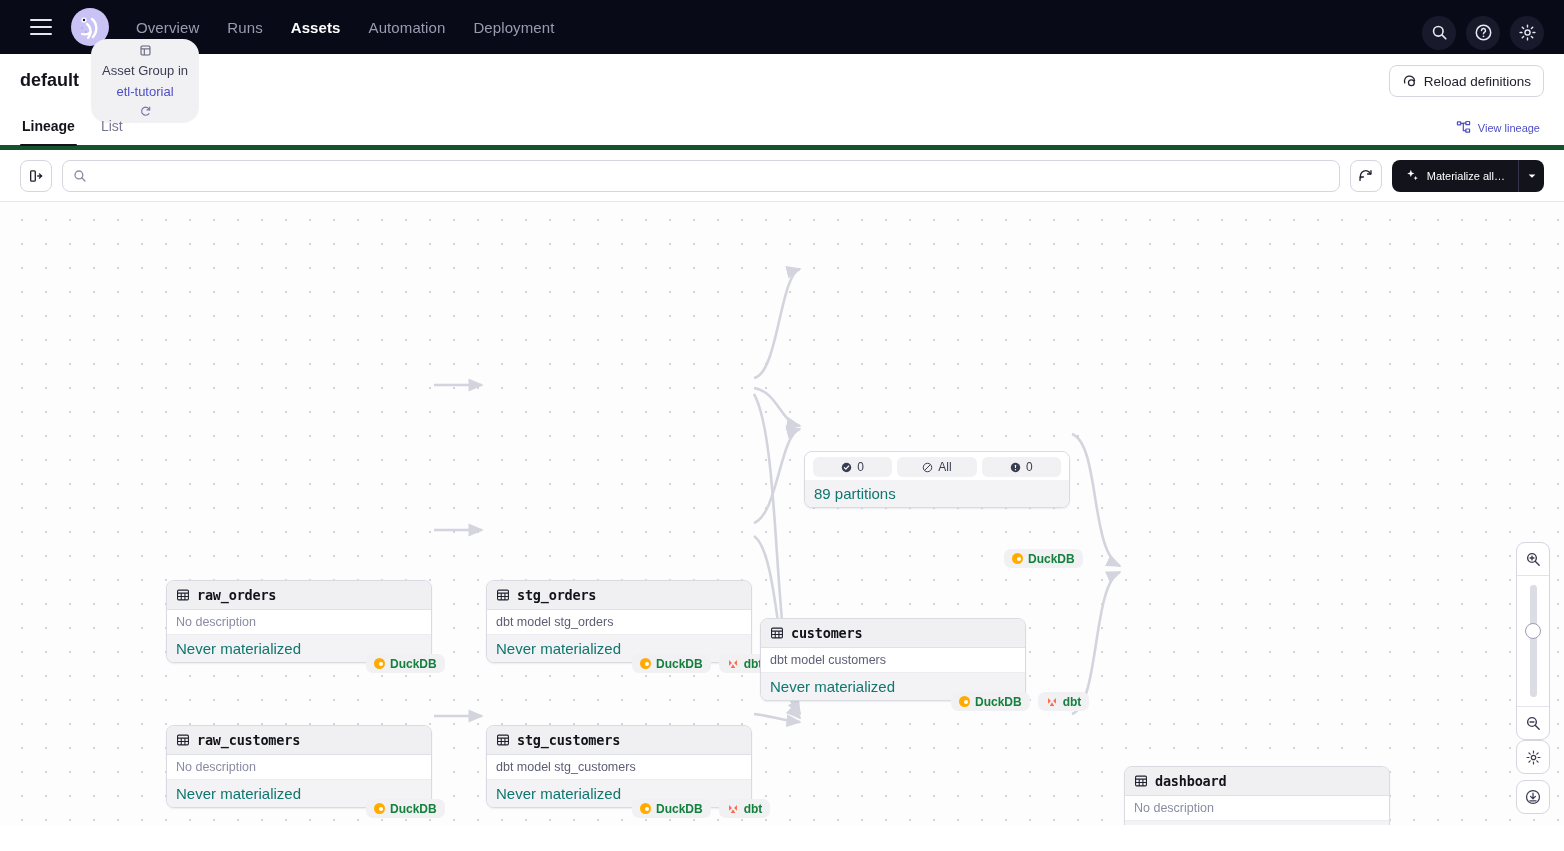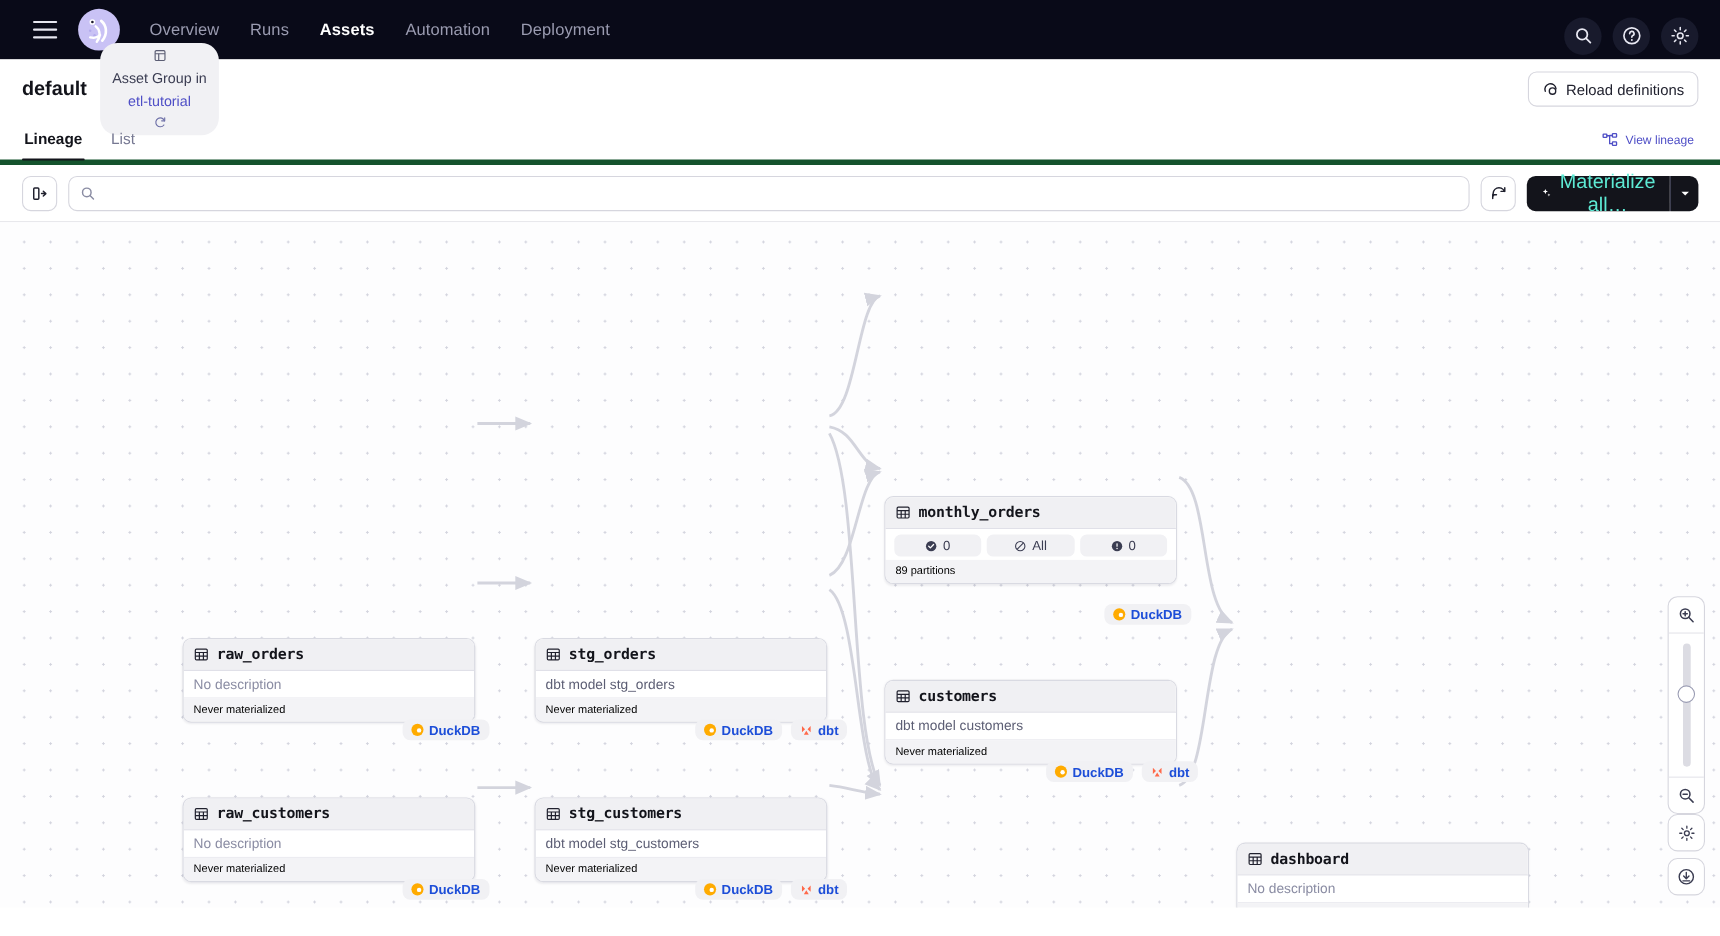--- a/index.html
+++ b/index.html
@@ -53,22 +53,22 @@
   .toolbar { height: 52px; display: flex; align-items: center; padding: 0 20px; gap: 10px;
     border-bottom: 1px solid #E6E6EA; background: #fff; }
   .icon-sq { width: 32px; height: 32px; border: 1px solid #D6D6DE; border-radius: 8px;
     display: flex; align-items: center; justify-content: center; background: #fff; cursor: pointer; }
   .searchbox { flex: 1; height: 32px; border: 1px solid #D6D6DE; border-radius: 8px;
     display: flex; align-items: center; padding: 0 10px; gap: 8px; background: #fff; }
   .searchbox input { border: none; outline: none; flex: 1; font-size: 14px;
     font-family: "DejaVu Sans Mono", monospace; color: #20212E; background: transparent; }
   .searchbox input::placeholder { color: #8A8CA3; }
   .mat-group { display: flex; align-items: stretch; }
-  .mat-btn { background: #13141B; color: #5eead4; border: none; height: 32px; border-radius: 8px 0 0 8px;
-    padding: 0 13px; font-size: 18px; display: inline-flex; align-items: center; gap: 7px;
+  .mat-btn { background: #13141B; color: #ffffff; border: none; height: 32px; border-radius: 8px 0 0 8px;
+    padding: 0 13px; font-size: 11px; display: inline-flex; align-items: center; gap: 7px;
     cursor: pointer; max-width: 130px; }
   .mat-caret { background: #13141B; border: none; border-left: 1px solid #33354A; height: 32px; width: 26px;
     border-radius: 0 8px 8px 0; color: #fff; cursor: pointer; display:flex; align-items:center; justify-content:center;}
 
   
   .graph { position: relative; height: 623px; overflow: hidden;
     background-color: #FDFDFE;
     background-image: radial-gradient(#D3D4DE 1.1px, transparent 1.1px);
     background-size: 24px 24px; background-position: 10px 6px; }
   .edges { position: absolute; inset: 0; }
@@ -76,28 +76,28 @@
   .node { position: absolute; width: 266px; background: #fff;
     border: 1px solid #D9DAE2; border-radius: 8px; overflow: hidden;
     box-shadow: 0 1px 2px rgba(20,20,40,.07); }
   .node-head { background: #F0F0F3; padding: 6px 9px; display: flex; align-items: center; gap: 7px;
     border-bottom: 1px solid #E0E0E8; }
   .node-name { font-family: "DejaVu Sans Mono", monospace; font-size: 13.5px; font-weight: 700;
     color: #13141B; letter-spacing: -.2px; }
   .node-desc { padding: 5px 9px; font-size: 12.5px; color: #5C5E74; background: #fff;
     border-bottom: 1px solid #ECECF1; white-space: nowrap; overflow: hidden; text-overflow: ellipsis; }
   .node-desc.empty { color: #8A8CA3; }
-  .node-status { padding: 5px 9px; font-size: 10px; color: #000000; background: #F3F3F6; }
+  .node-status { padding: 5px 9px; font-size: 15px; color: #0f766e; background: #F3F3F6; }
   .node-partbar { display: flex; gap: 5px; padding: 5px 8px 3px 8px; background: #fff; }
   .part-chip { flex: 1; background: #F1F1F4; border-radius: 6px; height: 20px;
     display: flex; align-items: center; justify-content: center; gap: 5px;
     font-size: 12px; color: #3B3D52; }
   .tagrow { position: absolute; display: flex; gap: 8px; }
   .tag { background: #F1F1F4; border-radius: 7px; height: 19px; padding: 0 8px;
-    display: inline-flex; align-items: center; gap: 5px; font-size: 12px; font-weight: 700; color: #1d4ed8; }
+    display: inline-flex; align-items: center; gap: 5px; font-size: 12px; font-weight: 700; color: #15803d; }
   .duck-dot { width: 11px; height: 11px; border-radius: 50%; background: #FFAB00;
     display:flex; align-items:center; justify-content:center; }
   .duck-dot i { display:block; width:4px; height:4px; border-radius:50%; background:#fff; margin-left:2px;}
 
   
   .zoomctl { position: absolute; right: 14px; top: 340px; width: 34px;
     border: 1px solid #D6D6DE; border-radius: 9px; background: #fff; overflow: hidden; }
   .zc-btn { height: 32px; display: flex; align-items: center; justify-content: center; cursor: pointer; }
   .zc-sep { height: 1px; background: #E4E4EA; }
   .zc-slider { height: 130px; display: flex; align-items: center; justify-content: center; position: relative; cursor: pointer;}
@@ -259,30 +259,20 @@
 
         <path d="M754 740 C772 742 780 746 800 748"></path>
 
         <path d="M1072 460 C1100 470 1090 578 1120 592"></path>
 
         <path d="M1072 740 C1100 730 1092 610 1120 598"></path>
       </g>
     </svg>
 
     <div class="node" style="left:804px; top:249px;">
-      <div class="node-head">
-        <svg width="14" height="14" viewBox="0 0 16 16" fill="none" stroke="#20212E" stroke-width="1.25">
-          <rect x="1.8" y="2.4" width="12.4" height="11.2" rx="1.2"></rect>
-          <line x1="1.8" y1="5.9" x2="14.2" y2="5.9"></line>
-            <line x1="1.8" y1="9.7" x2="14.2" y2="9.7"></line>
-          <line x1="6" y1="5.9" x2="6" y2="13.6"></line>
-            <line x1="10.2" y1="5.9" x2="10.2" y2="13.6"></line>
-        </svg>
-        <span class="node-name">monthly_orders</span>
-      </div>
       <div class="node-partbar">
         <div class="part-chip">
           <svg width="11" height="11" viewBox="0 0 14 14">
             <circle cx="7" cy="7" r="6" fill="#3B3D52"></circle>
             <path d="M4.2 7.1l1.9 1.9 3.7-3.9" stroke="#fff" stroke-width="1.5" fill="none" stroke-linecap="round" stroke-linejoin="round"></path>
           </svg>
           <span>0</span>
         </div>
         <div class="part-chip">
           <svg width="11" height="11" viewBox="0 0 14 14" fill="none" stroke="#3B3D52" stroke-width="1.25">
@@ -356,21 +346,21 @@
         <span>DuckDB</span>
       </span>
       <span class="tag">
         <svg width="12" height="12" viewBox="0 0 14 14">
           <path d="M2.4 2.4l3.3 3.3-3.3 3.3M11.6 2.4L8.3 5.7l3.3 3.3M7 7.4l-2.6 4.2h5.2z" fill="#FF694A"></path>
         </svg>
         <span>dbt</span>
       </span>
     </div>
 
-    <div class="node" style="left:804px; top:416px;">
+    <div class="node" style="left:760px; top:416px;">
       <div class="node-head">
         <svg width="14" height="14" viewBox="0 0 16 16" fill="none" stroke="#20212E" stroke-width="1.25">
           <rect x="1.8" y="2.4" width="12.4" height="11.2" rx="1.2"></rect>
           <line x1="1.8" y1="5.9" x2="14.2" y2="5.9"></line>
             <line x1="1.8" y1="9.7" x2="14.2" y2="9.7"></line>
           <line x1="6" y1="5.9" x2="6" y2="13.6"></line>
             <line x1="10.2" y1="5.9" x2="10.2" y2="13.6"></line>
         </svg>
         <span class="node-name">customers</span>
       </div>

